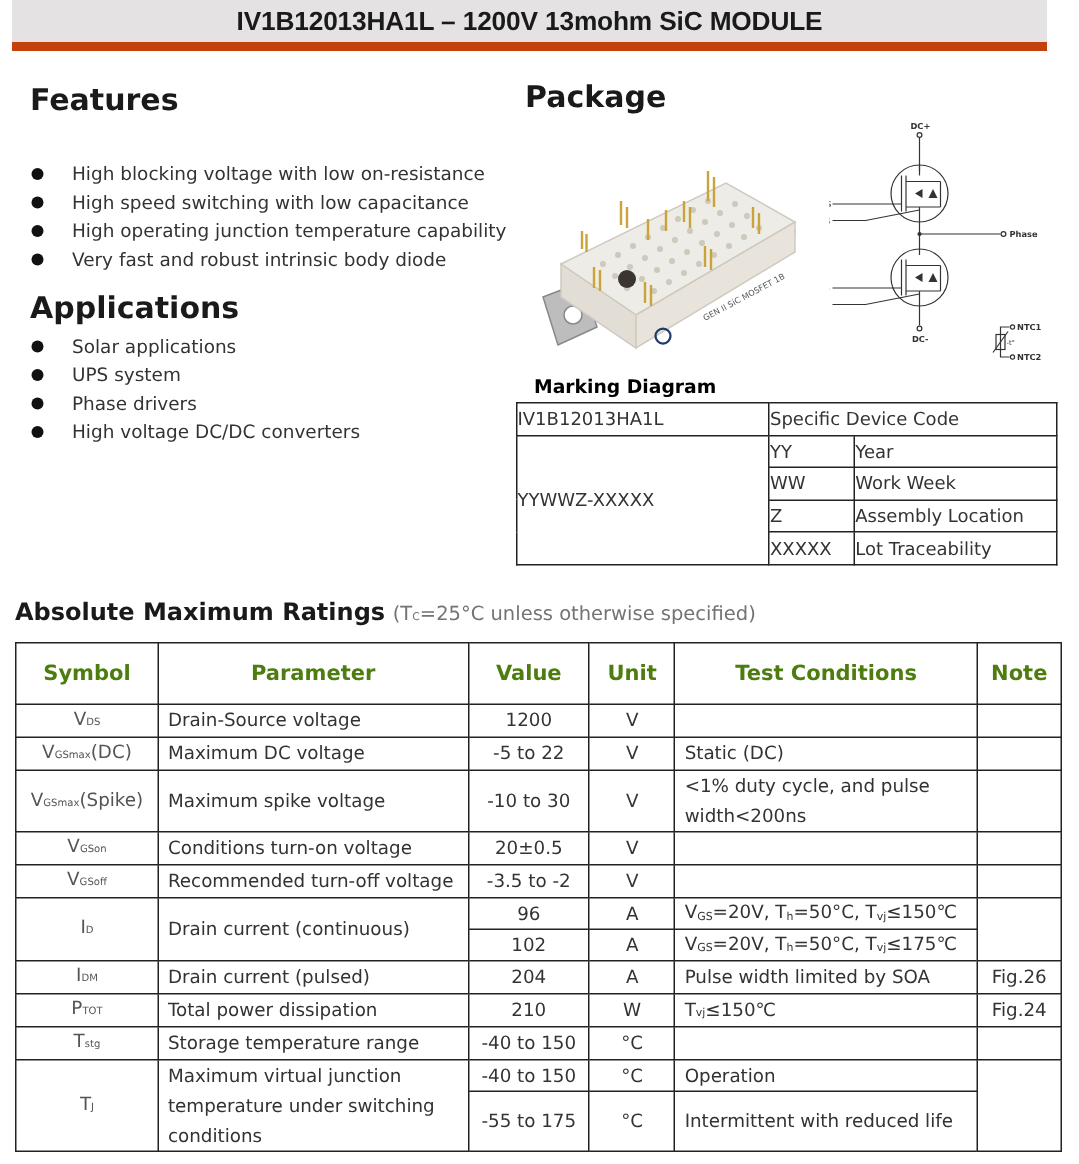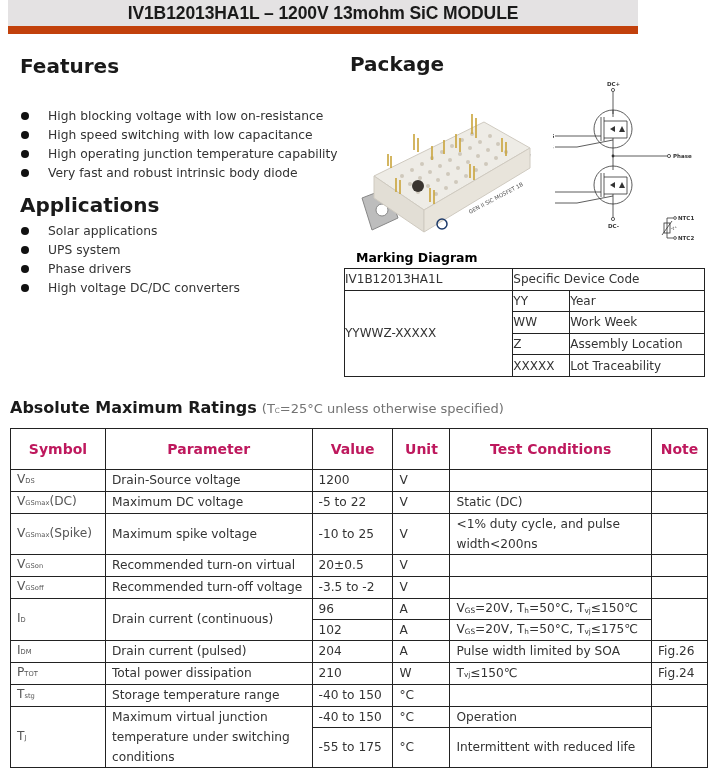--- a/index.html
+++ b/index.html
@@ -1,21 +1,21 @@
 <!DOCTYPE html>
 <html><head>
 <meta charset="utf-8">
 <style>
   * { box-sizing: border-box; margin: 0; padding: 0; }
   html, body { width: 719px; height: 776px; background: #ffffff; overflow: hidden; }
   body { position: relative; font-family: "DejaVu Sans", sans-serif; color: #222; }
 
   .title-bar {
-    position: absolute; left: 8px; top: 0; width: 630px; height: 34px;
-    background: #e4e2e3; border-bottom: 8px solid #c2410c;
+    position: absolute; left: 8px; top: 0; width: 690px; height: 34px;
+    background: #e4e2e3; border-bottom: 6px solid #c2410c;
     display: flex; align-items: center; justify-content: center;
   }
   .title-bar span {
     font-family: "Liberation Sans", sans-serif; font-weight: bold; font-size: 17.5px; color: #1a1a1a;
     letter-spacing: -0.1px;
   }
 
   .section-h {
     position: absolute; font-family: "DejaVu Sans", sans-serif; font-weight: bold; font-size: 20px; color: #1a1a1a;
   }
@@ -44,22 +44,22 @@
   .amr-title { position: absolute; left: 10px; top: 398px; font-size: 16px; color: #1a1a1a; white-space: nowrap; }
   .amr-title .h { font-weight: bold; }
   .amr-title .sub { font-size: 13px; color: #737373; }
   .amr-title sub, .sym sub { font-size: 0.55em; vertical-align: baseline; position: relative; top: 0.05em; }
 
   table.amr {
     position: absolute; left: 10px; top: 428px; width: 698px; border-collapse: collapse;
     font-family: "DejaVu Sans", sans-serif; font-size: 12.2px; color: #333;
   }
   table.amr td, table.amr th { border: 1px solid #222; padding: 0 6px; height: 19.5px; line-height: 19px; }
-  table.amr th { height: 41px; font-weight: bold; font-size: 14px; color: #be185d; text-align: center; }
-  table.amr td.c { text-align: left; }
+  table.amr th { height: 41px; font-weight: bold; font-size: 14px; color: #4d7c0f; text-align: center; }
+  table.amr td.c { text-align: center; }
   table.amr td.l { text-align: left; }
   .sym { color: #555; }
   .cond sub { font-size: 0.6em; vertical-align: baseline; position: relative; top: 0.1em; }
   .tall { height: 37px !important; }
   .tall2 { height: 41px !important; }
   .wrap { white-space: normal; line-height: 20px !important; }
 </style>
 </head>
 <body>
 
@@ -287,29 +287,29 @@
     <td class="l">Maximum DC voltage</td>
     <td class="c">-5 to 22</td>
     <td class="c">V</td>
     <td class="l">Static (DC)</td>
     <td class="c"></td>
   </tr>
 
   <tr>
     <td class="c sym tall2"><span>V</span><sub>GSmax</sub><span>(Spike)</span></td>
     <td class="l">Maximum spike voltage</td>
-    <td class="c">-10 to 25</td>
+    <td class="c">-10 to 30</td>
     <td class="c">V</td>
     <td class="l wrap">&lt;1% duty cycle, and pulse width&lt;200ns</td>
     <td class="c"></td>
   </tr>
 
   <tr>
     <td class="c sym"><span>V</span><sub>GSon</sub></td>
-    <td class="l">Recommended turn-on virtual</td>
+    <td class="l">Conditions turn-on voltage</td>
     <td class="c">20±0.5</td>
     <td class="c">V</td>
     <td class="l"></td>
     <td class="c"></td>
   </tr>
 
   <tr>
     <td class="c sym"><span>V</span><sub>GSoff</sub></td>
     <td class="l">Recommended turn-off voltage</td>
     <td class="c">-3.5 to -2</td>

